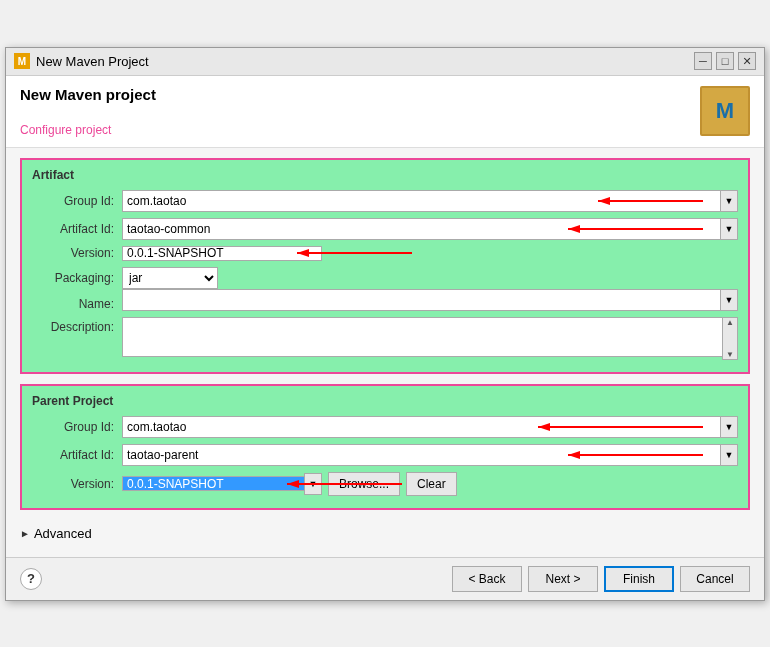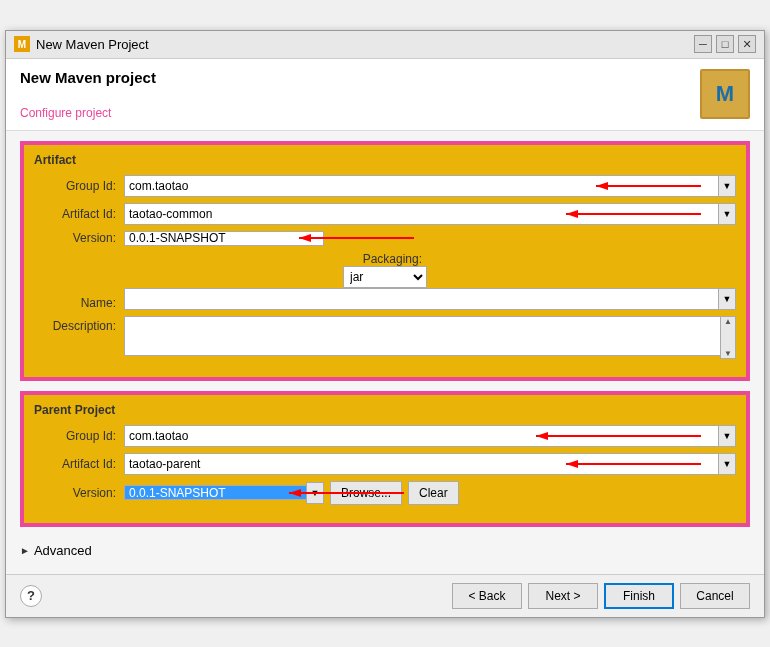--- a/index.html
+++ b/index.html
@@ -109,24 +109,24 @@
       border: 2px solid #c09030;
       border-radius: 2px;
     }
 
     .content {
       padding: 10px 14px;
       flex: 1;
     }
 
     .section-group {
-      border: 4px solid #ec4899;
-      background: #eab308;
+      border: 2px solid #ec4899;
+      background: #86efac;
       margin-bottom: 10px;
-      padding: 8px 10px 18px 10px;
+      padding: 8px 10px 12px 10px;
       position: relative;
     }
 
     .section-label {
       font-size: 12px;
       font-weight: bold;
       color: #333;
       margin-bottom: 8px;
     }
 
@@ -172,21 +172,21 @@
       border: 1px solid #aaa;
       background: #e8e8e8;
       cursor: pointer;
       display: flex;
       align-items: center;
       justify-content: center;
       font-size: 9px;
     }
 
     .packaging-select {
-      width: 84px;
+      width: 96px;
       height: 22px;
       border: 1px solid #aaa;
       background: white;
       font-size: 12px;
       padding: 0 2px;
     }
 
     .description-textarea {
       flex: 1;
       height: 40px;
@@ -351,21 +351,21 @@
         <svg style="position:absolute;left:260px;top:50%;transform:translateY(-50%);pointer-events:none;" width="130" height="20">
           <defs>
               <marker id="arrowhead3" markerWidth="6" markerHeight="4" refX="6" refY="2" orient="auto">
                 <polygon points="0 0, 6 2, 0 4" fill="red"></polygon>
               </marker>
             </defs>
           <line x1="120" y1="10" x2="5" y2="10" stroke="red" stroke-width="2" marker-end="url(#arrowhead3)"></line>
         </svg>
       </div>
 
-      <div style="display:flex; align-items:center; margin-bottom:0;flex-direction:column;">
+      <div style="display:flex; align-items:center; margin-bottom:0;">
         <div class="form-label">Packaging:</div>
         <select class="packaging-select">
           <option value="jar" selected="">jar</option>
           <option value="war">war</option>
           <option value="pom">pom</option>
           <option value="ear">ear</option>
         </select>
       </div>
 
       <div style="display:flex; align-items:flex-end; margin-bottom:6px;">

